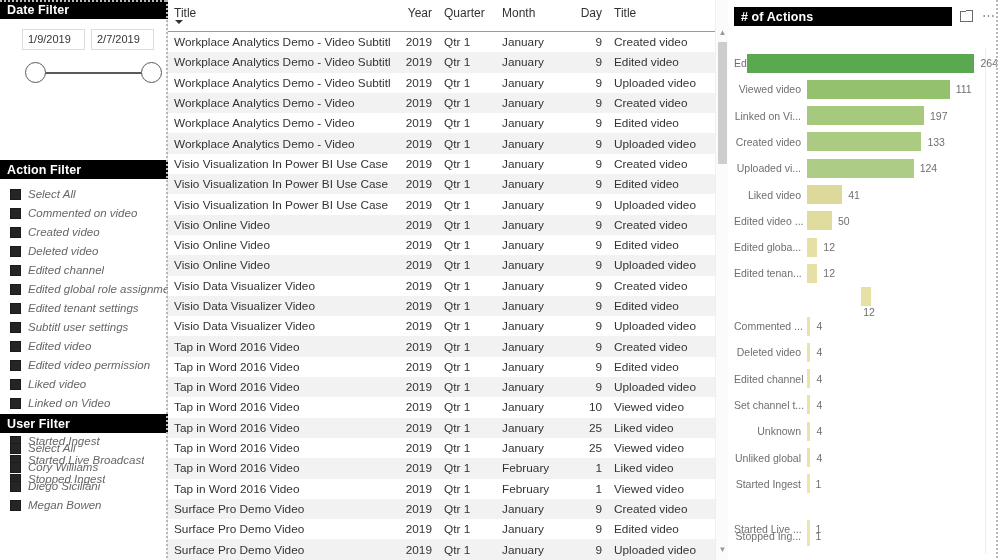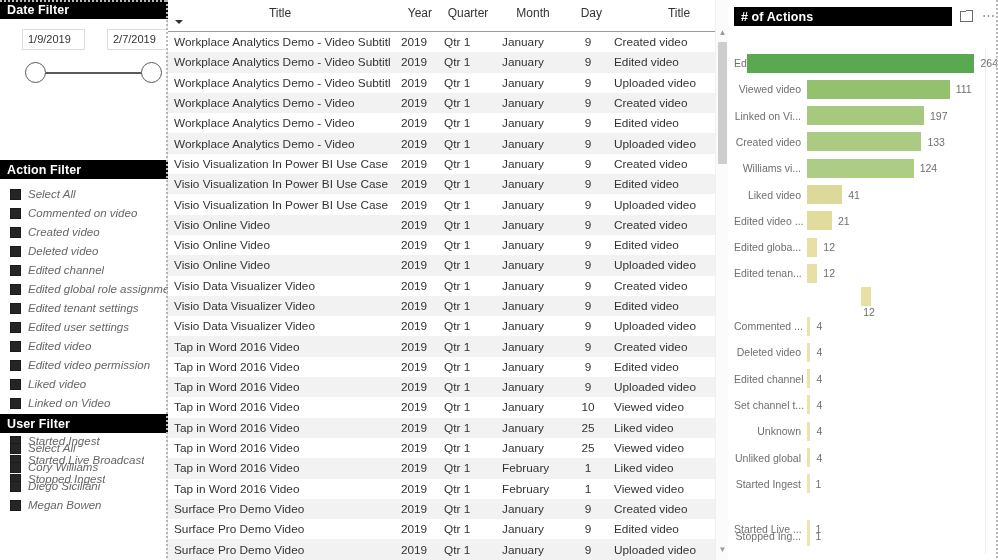--- a/index.html
+++ b/index.html
@@ -53,21 +53,21 @@
     background-image: repeating-linear-gradient(to right, #ffffff 0 2px, transparent 2px 4px);
     z-index: 5;
   }
 
   
   .date-filter-body {
     padding: 10px 8px 0 8px;
   }
   .date-inputs {
     display: flex;
-    gap: 22px;
+    gap: 6px;
     margin-left: 14px;
   }
   .date-box {
     width: 63px;
     height: 21px;
     border: 1px solid #dcdcdc;
     background: #ffffff;
     font-size: 11px;
     color: #333333;
     line-height: 21px;
@@ -147,21 +147,21 @@
 
   table.grid {
     width: 550px;
     border-collapse: collapse;
     table-layout: fixed;
     font-size: 11.8px;
     color: #333333;
   }
 
   table.grid th {
-    text-align: center;
+    text-align: left;
     font-weight: normal;
     color: #333333;
     font-size: 12px;
     padding: 6px 4px 11px 6px;
     border-bottom: 1.5px solid #9a9a9a;
     vertical-align: top;
     position: relative;
     background: #ffffff;
   }
   table.grid th.num { text-align: right; padding-right: 6px; }
@@ -178,21 +178,21 @@
 
   table.grid td {
     padding: 2px 4px 2px 6px;
     white-space: nowrap;
     overflow: hidden;
     text-overflow: clip;
     height: 16.3px;
     vertical-align: middle;
     font-size: 11.8px;
   }
-  table.grid td.num { text-align: center; padding-right: 6px; }
+  table.grid td.num { text-align: right; padding-right: 6px; }
   table.grid tr.alt td { background: #f2f2f2; }
 
   .col-title  { width: 212px; }
   .col-year   { width: 36px; }
   .col-quarter{ width: 48px; }
   .col-month  { width: 62px; }
   .col-day    { width: 28px; }
   .col-action { width: 130px; }
 
   
@@ -414,21 +414,21 @@
           <div class="slicer-item">
             <span class="slicer-box"></span>
             <span class="slicer-label">Edited global role assignment</span>
           </div>
           <div class="slicer-item">
             <span class="slicer-box"></span>
             <span class="slicer-label">Edited tenant settings</span>
           </div>
           <div class="slicer-item">
             <span class="slicer-box"></span>
-            <span class="slicer-label">Edited user settings</span>
+            <span class="slicer-label">Subtitl user settings</span>
           </div>
           <div class="slicer-item">
             <span class="slicer-box"></span>
             <span class="slicer-label">Edited video</span>
           </div>
           <div class="slicer-item">
             <span class="slicer-box"></span>
             <span class="slicer-label">Edited video permission</span>
           </div>
           <div class="slicer-item">
@@ -755,33 +755,33 @@
           <div class="cat-label">Linked on Vi...</div>
           <div class="bar" style="width: 116.96px; background: rgb(166, 201, 126);"></div>
           <div class="bar-value">197</div>
         </div>
         <div class="bar-row" style="top: 96.9px;">
           <div class="cat-label">Created video</div>
           <div class="bar" style="width: 114.38px; background: rgb(170, 203, 129);"></div>
           <div class="bar-value">133</div>
         </div>
         <div class="bar-row" style="top: 123.2px;">
-          <div class="cat-label">Williams vi...</div>
+          <div class="cat-label">Uploaded vi...</div>
           <div class="bar" style="width: 106.64px; background: rgb(173, 204, 133);"></div>
           <div class="bar-value">124</div>
         </div>
         <div class="bar-row" style="top: 149.5px;">
           <div class="cat-label">Liked video</div>
           <div class="bar" style="width: 35.26px; background: rgb(221, 217, 154);"></div>
           <div class="bar-value">41</div>
         </div>
         <div class="bar-row" style="top: 175.8px;">
           <div class="cat-label">Edited video ...</div>
           <div class="bar" style="width: 24.94px; background: rgb(224, 220, 157);"></div>
-          <div class="bar-value">21</div>
+          <div class="bar-value">50</div>
         </div>
         <div class="bar-row" style="top: 202.1px;">
           <div class="cat-label">Edited globa...</div>
           <div class="bar" style="width: 10.32px; background: rgb(230, 224, 164);"></div>
           <div class="bar-value">12</div>
         </div>
         <div class="bar-row" style="top: 228.4px;">
           <div class="cat-label">Edited tenan...</div>
           <div class="bar" style="width: 10.32px; background: rgb(230, 224, 164);"></div>
           <div class="bar-value">12</div>

